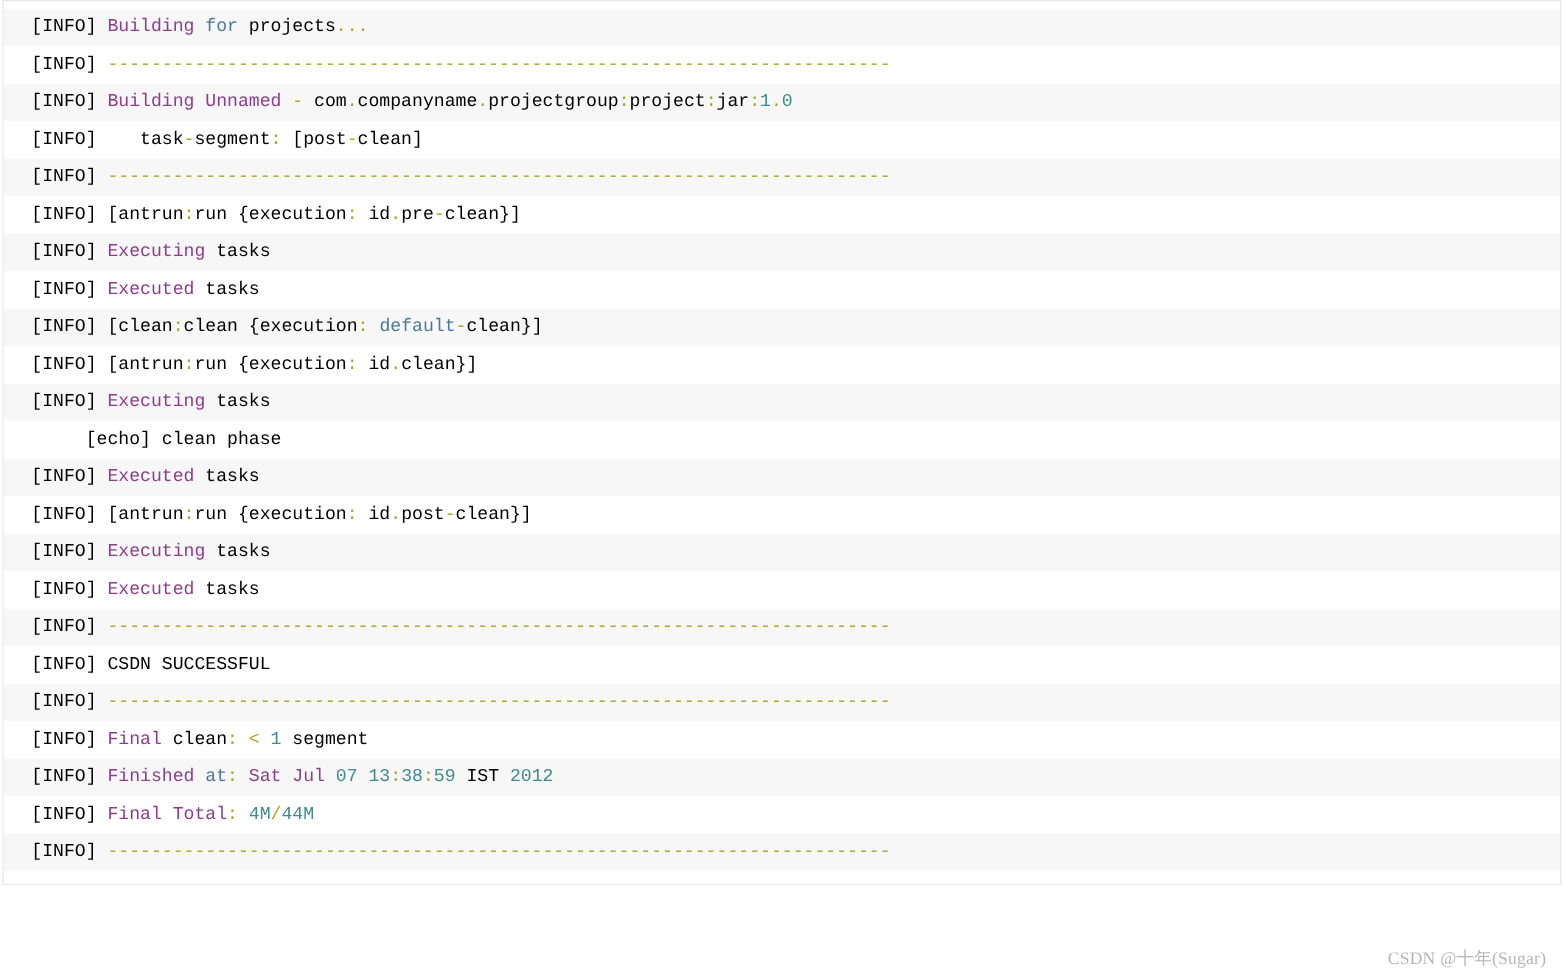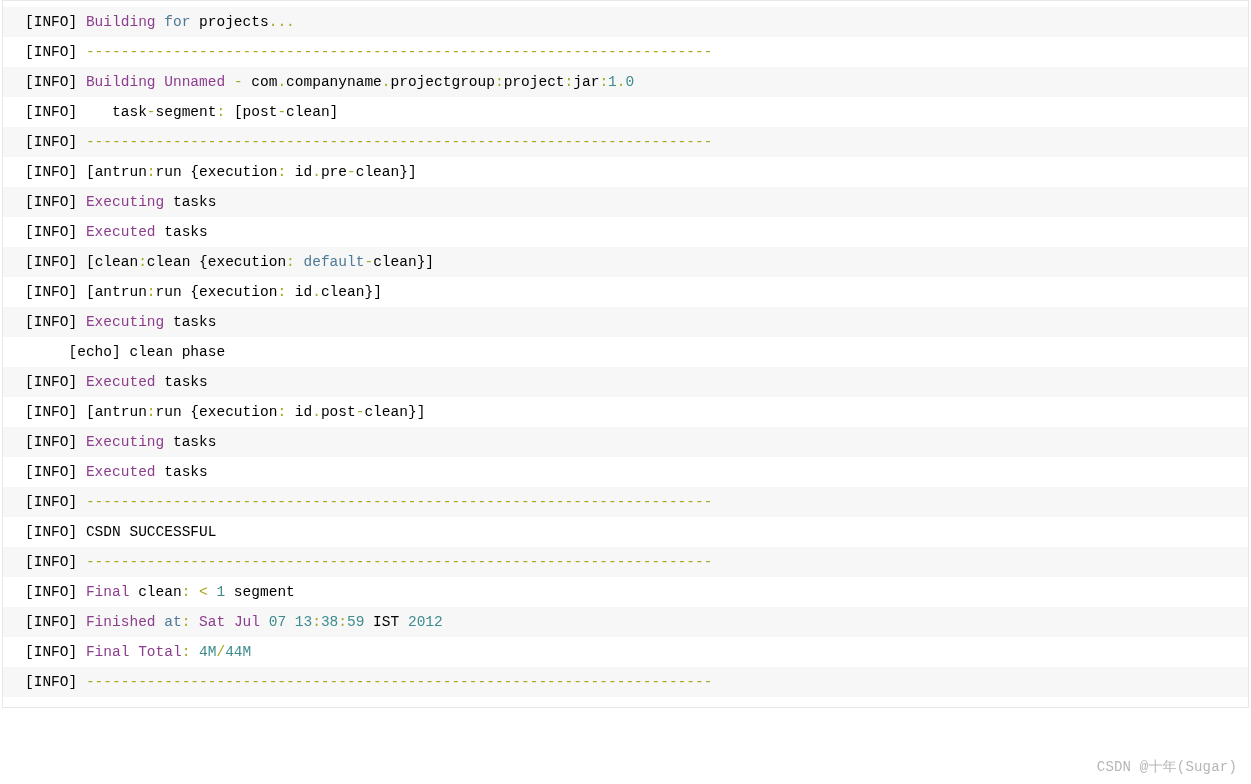--- a/index.html
+++ b/index.html
@@ -28,21 +28,21 @@
   .line:nth-child(even) { background: #ffffff; }
   .p  { color: #000; }  
   .kw { color: #8d3d8d; }  
   .fn { color: #4d7996; text-align: center; }  
   .op { color: #a7a720; }  
   .num{ color: #3c8c8c; }  
   .watermark {
     position: absolute;
     right: 14px;
     bottom: 8px;
-    font-family: Liberation Mono, monospace;
+    font-family: Liberation Serif, serif;
     font-size: 14px;
     color: rgba(120,120,120,0.55);
     letter-spacing: 0.2px;
   }
 </style>
 </head>
 <body>
 
 <div class="code-block" id="code">
     <div class="line"><span class="p">[</span><span class="p">INFO</span><span class="p">] </span><span class="kw">Building</span><span class="p"> </span><span class="fn">for</span><span class="p"> projects</span><span class="op">...</span></div>

